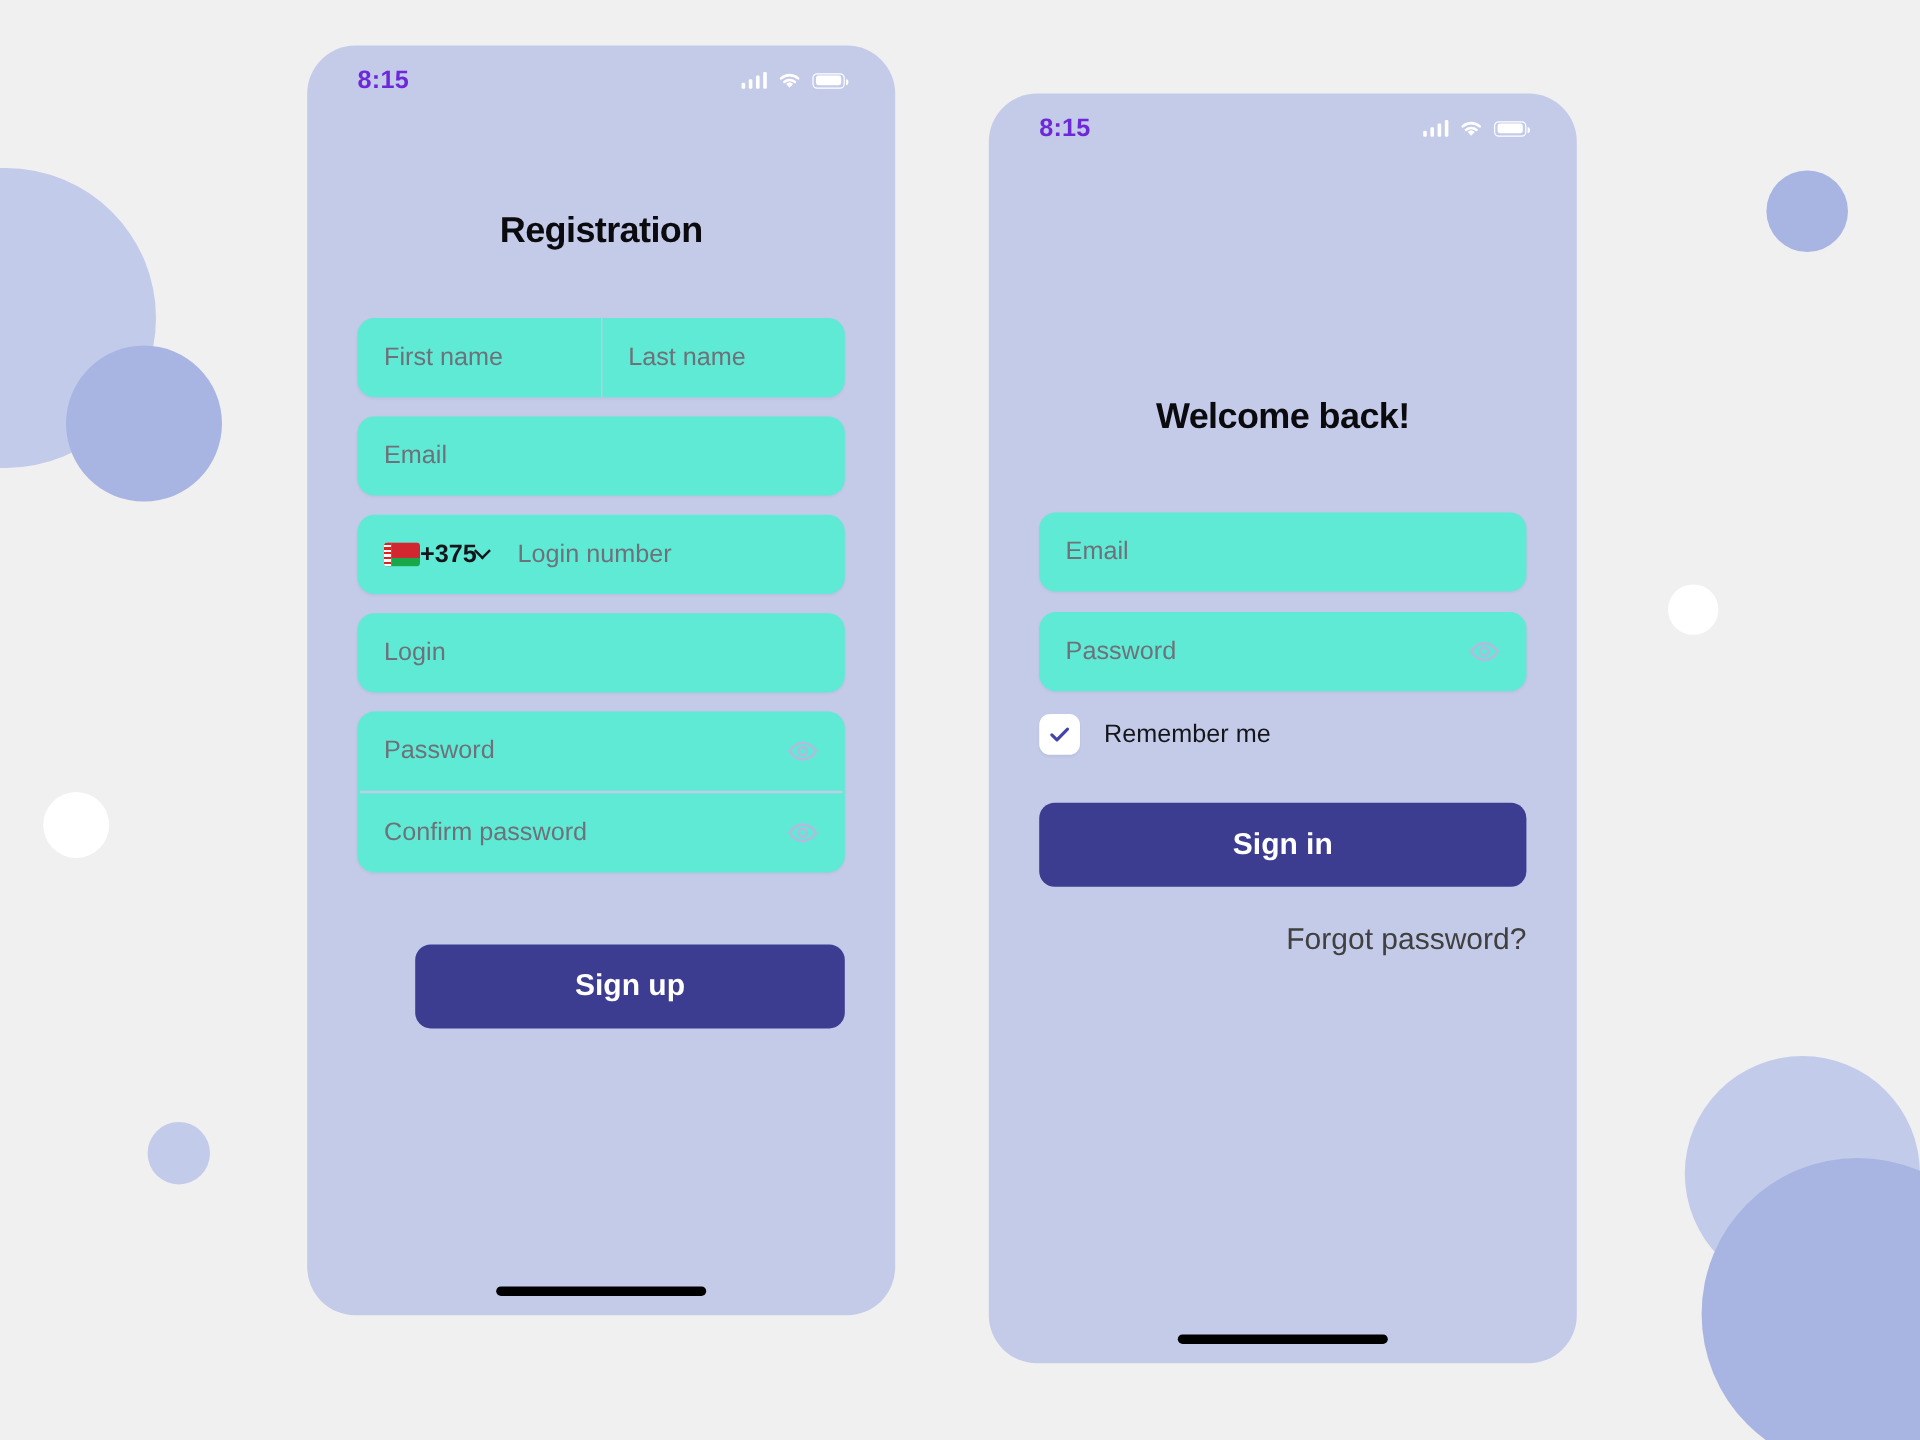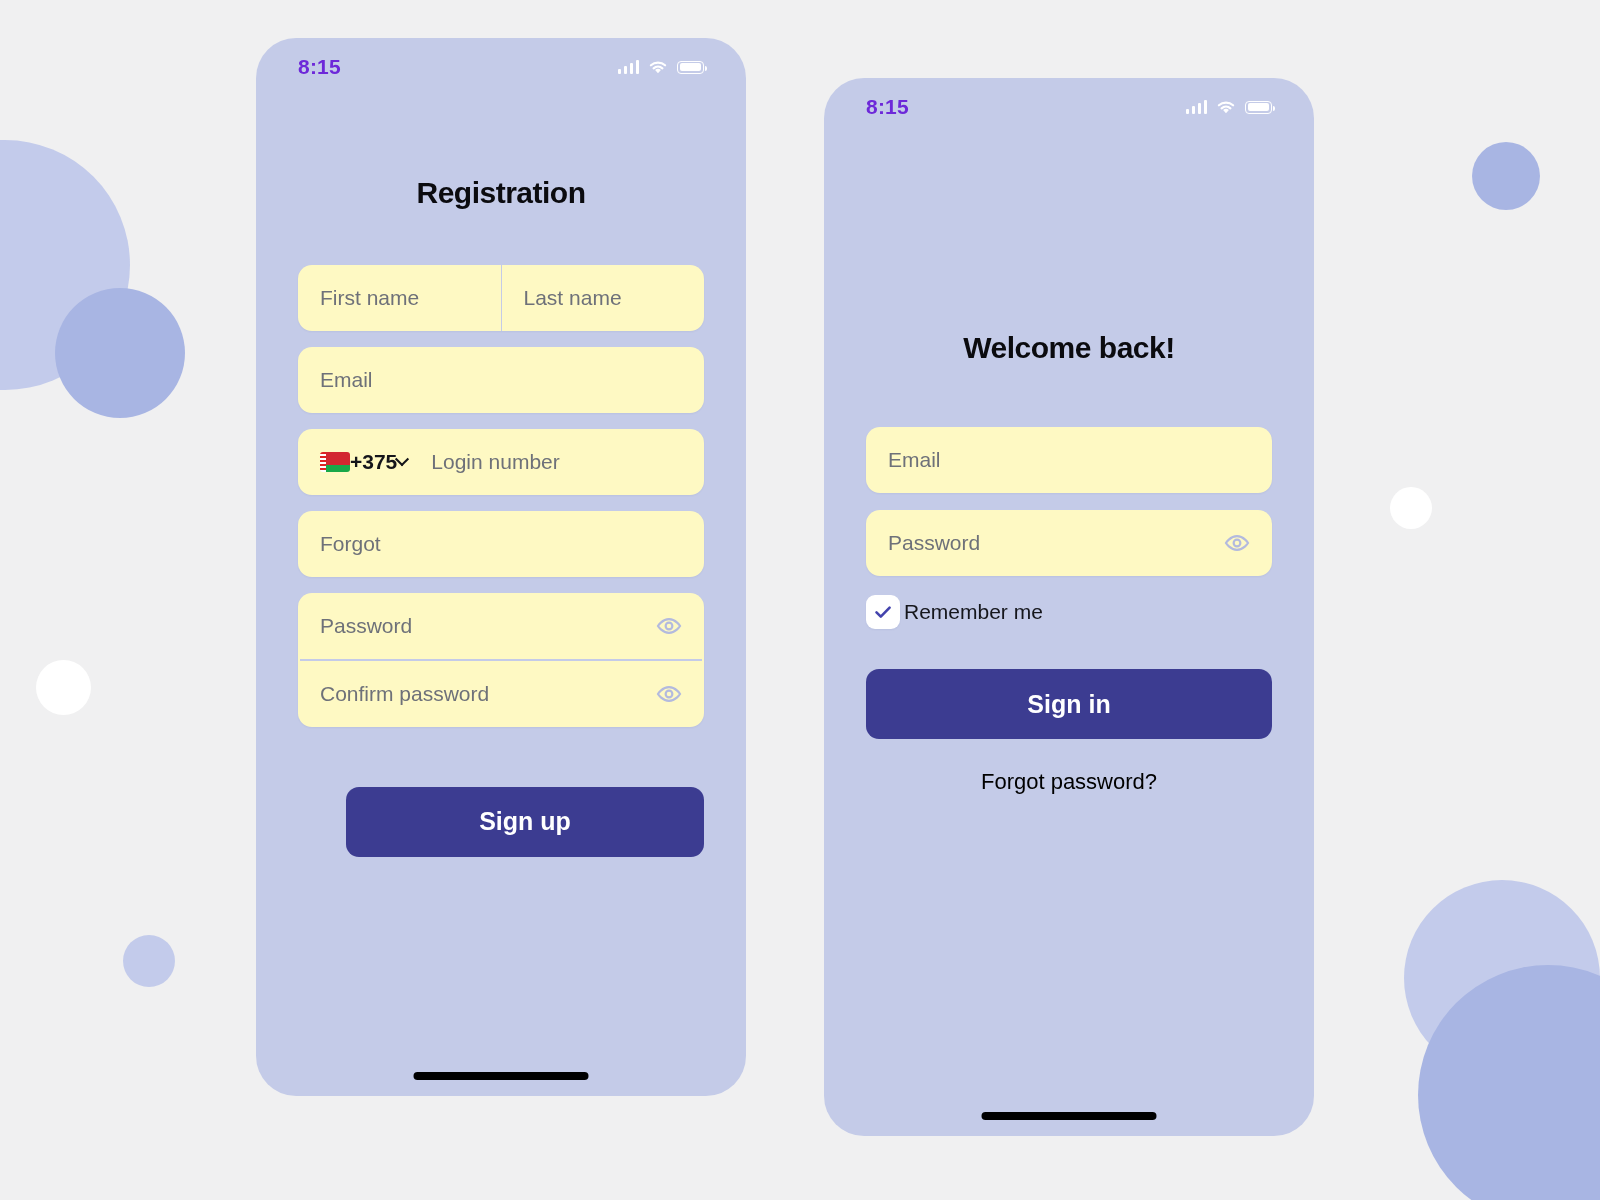--- a/index.html
+++ b/index.html
@@ -62,21 +62,21 @@
     text-align:center; font-size:30px; font-weight:bold; color:#0b0b0f;
     letter-spacing:-.5px;
   }
   #phone-register .title { margin-top:80px; }
   #phone-login    .title { margin-top:195px; }
 
   .fields { margin-top:55px; display:flex; flex-direction:column; gap:16px; }
   #phone-login .fields { margin-top:62px; gap:17px; }
 
   .card {
-    background:#fef9c3; border-radius:14px;
+    background:#5eead4; border-radius:14px;
     box-shadow:0 1px 2px rgba(40,50,110,.06);
     justify-content:flex-end;
   }
   .row { display:flex; }
   .row > .half { flex:1; }
   .half + .half { border-left:1.5px solid #c4cbe8; }
 
   .field {
     height:66px; display:flex; align-items:center;
     padding:0 22px; position:relative;
@@ -112,26 +112,26 @@
     background:#3c3c91; color:#fff; border:none; border-radius:13px;
     height:70px; width:100%; font-family:inherit;
     font-size:25px; font-weight:bold; cursor:pointer;
     display:flex; align-items:center; justify-content:center;
   }
   #phone-register .btn-wrap { margin-top:60px;margin-left:48px; }
   #phone-login .btn-wrap { margin-top:40px; }
 
   .link { color:#4b4bbf; text-decoration:none; cursor:pointer; }
   .forgot {
-    display:block; text-align:center; margin-top:30px;
-    font-size:22px; color:#000000; text-decoration:none; cursor:pointer;
-  }
-
-  
-  .checkrow { display:flex; align-items:center; gap:4px; margin-top:19px; }
+    display:block; text-align:right; margin-top:30px;
+    font-size:25px; color:#404040; text-decoration:none; cursor:pointer;
+  }
+
+  
+  .checkrow { display:flex; align-items:center; gap:20px; margin-top:19px; }
   .checkbox {
     width:34px; height:34px; background:#fff; border-radius:9px;
     display:flex; align-items:center; justify-content:center; cursor:pointer;
     box-shadow:0 1px 2px rgba(40,50,110,.06);
   }
   .checkrow .lbl { font-size:21px; color:#15161c; }
 
   
   .footer {
     position:absolute; left:0; right:0; bottom:58px;
@@ -213,21 +213,21 @@
             </span>
             <span class="ccode">+375</span>
             <span class="chev"></span>
           </span>
           <span class="ph" style="margin-left:18px;">Login number</span>
         </div>
       </div>
 
       <div class="card">
         <div class="field">
-          <span class="ph">Forgot</span>
+          <span class="ph">Login</span>
         </div>
       </div>
 
       <div class="card">
         <div class="field">
           <span class="ph">Password</span>
           <svg class="eye" viewBox="0 0 24 24">
             <path d="M1.8 12S5.6 5.7 12 5.7 22.2 12 22.2 12 18.4 18.3 12 18.3 1.8 12 1.8 12Z" fill="none" stroke="#b3bade" stroke-width="2"></path>
             <circle cx="12" cy="12" r="3.1" fill="none" stroke="#b3bade" stroke-width="2"></circle>
           </svg>

